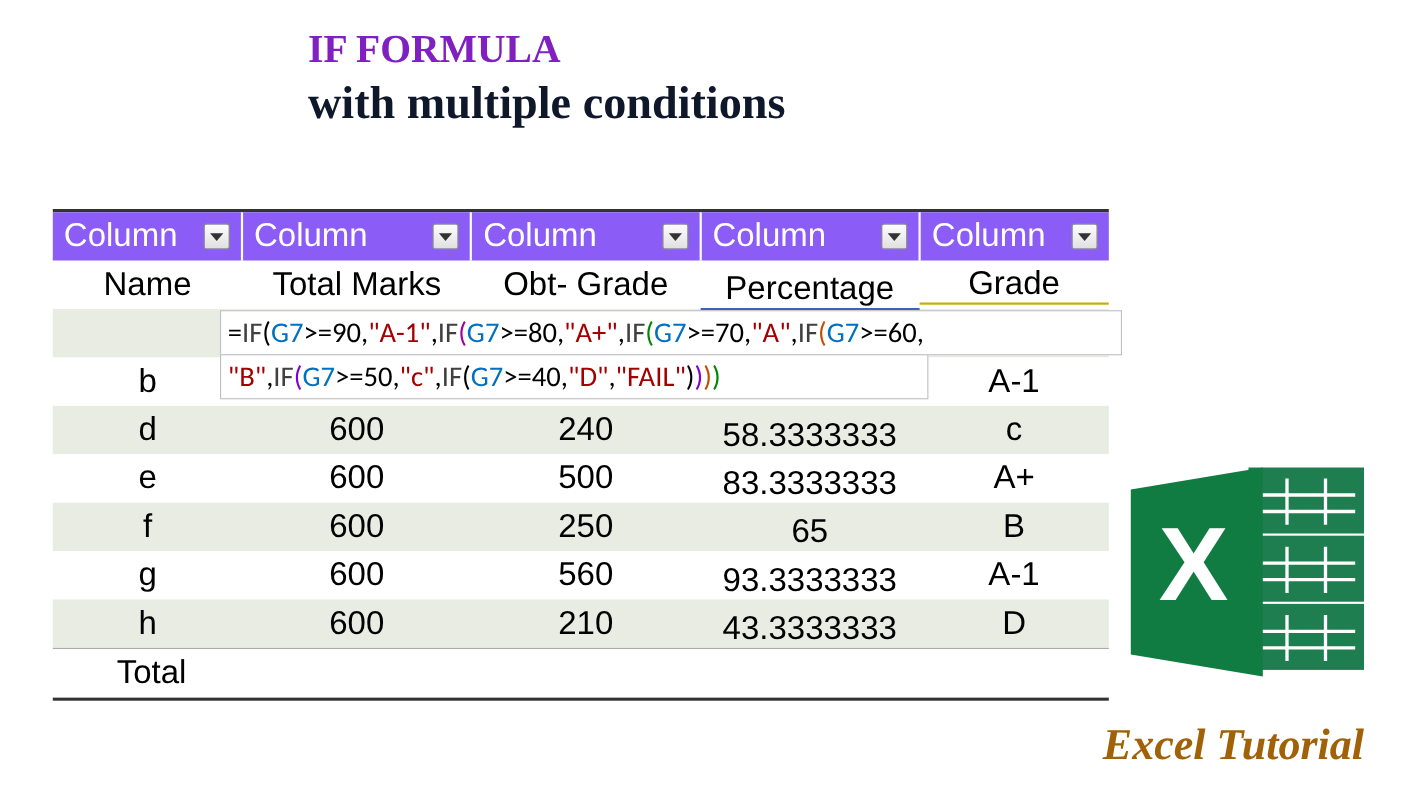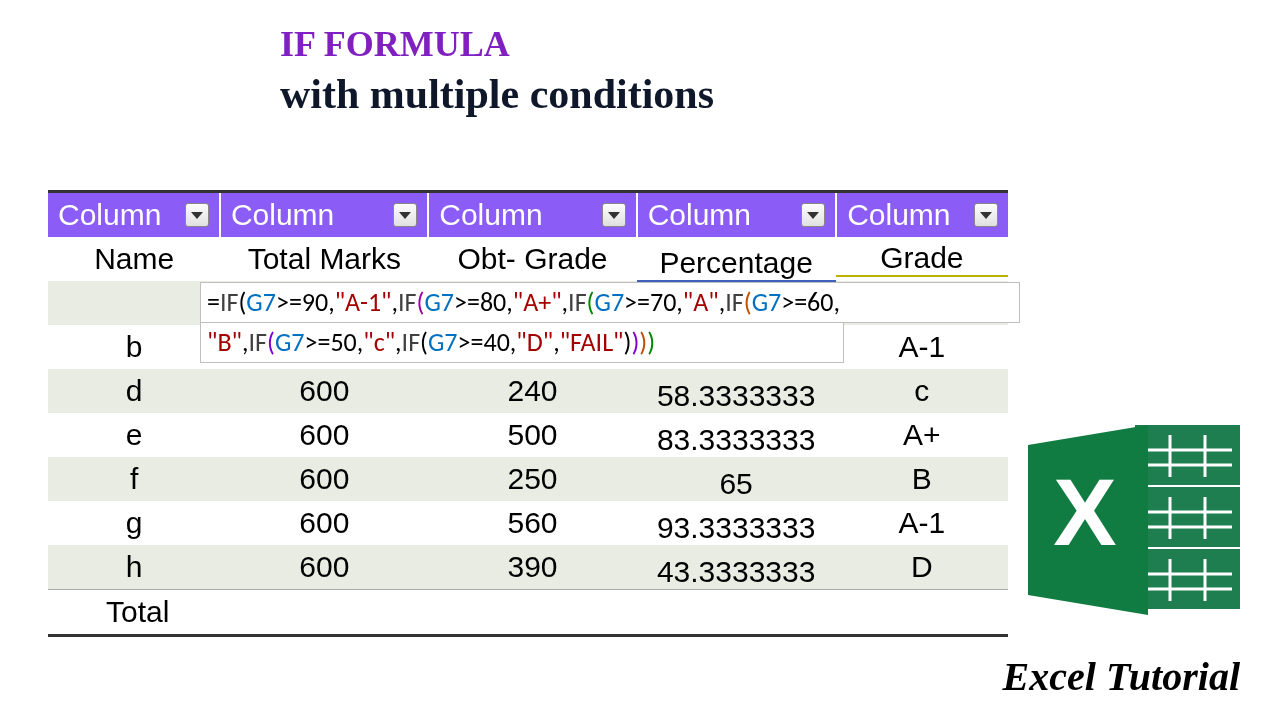--- a/index.html
+++ b/index.html
@@ -117,21 +117,21 @@
   .formula-overlay .mp   { color: #8000d0; }
 
   .footer-label {
     position: absolute;
     right: 40px;
     bottom: 20px;
     font-family: Georgia, "Times New Roman", serif;
     font-size: 40px;
     font-weight: 700;
     font-style: italic;
-    color: #000000;
+    color: #a16207;
   }
 
   .excel-icon {
     position: absolute;
     right: 30px;
     bottom: 95px;
     width: 230px;
     height: 210px;
   }
 </style>
@@ -226,21 +226,21 @@
   <div class="body-row">
     <div class="body-cell col1">g</div>
     <div class="body-cell col2">600</div>
     <div class="body-cell col3">560</div>
     <div class="body-cell col4">93.3333333</div>
     <div class="body-cell col5">A-1</div>
   </div>
   <div class="body-row alt">
     <div class="body-cell col1">h</div>
     <div class="body-cell col2">600</div>
-    <div class="body-cell col3">390</div>
+    <div class="body-cell col3">210</div>
     <div class="body-cell col4">43.3333333</div>
     <div class="body-cell col5">D</div>
   </div>
 
   <div class="body-row divider">
     <div class="body-cell col1" style="text-align:center;padding-left:14px">Total</div>
     <div class="body-cell col2"></div>
     <div class="body-cell col3"></div>
     <div class="body-cell col4"></div>
     <div class="body-cell col5"></div>

